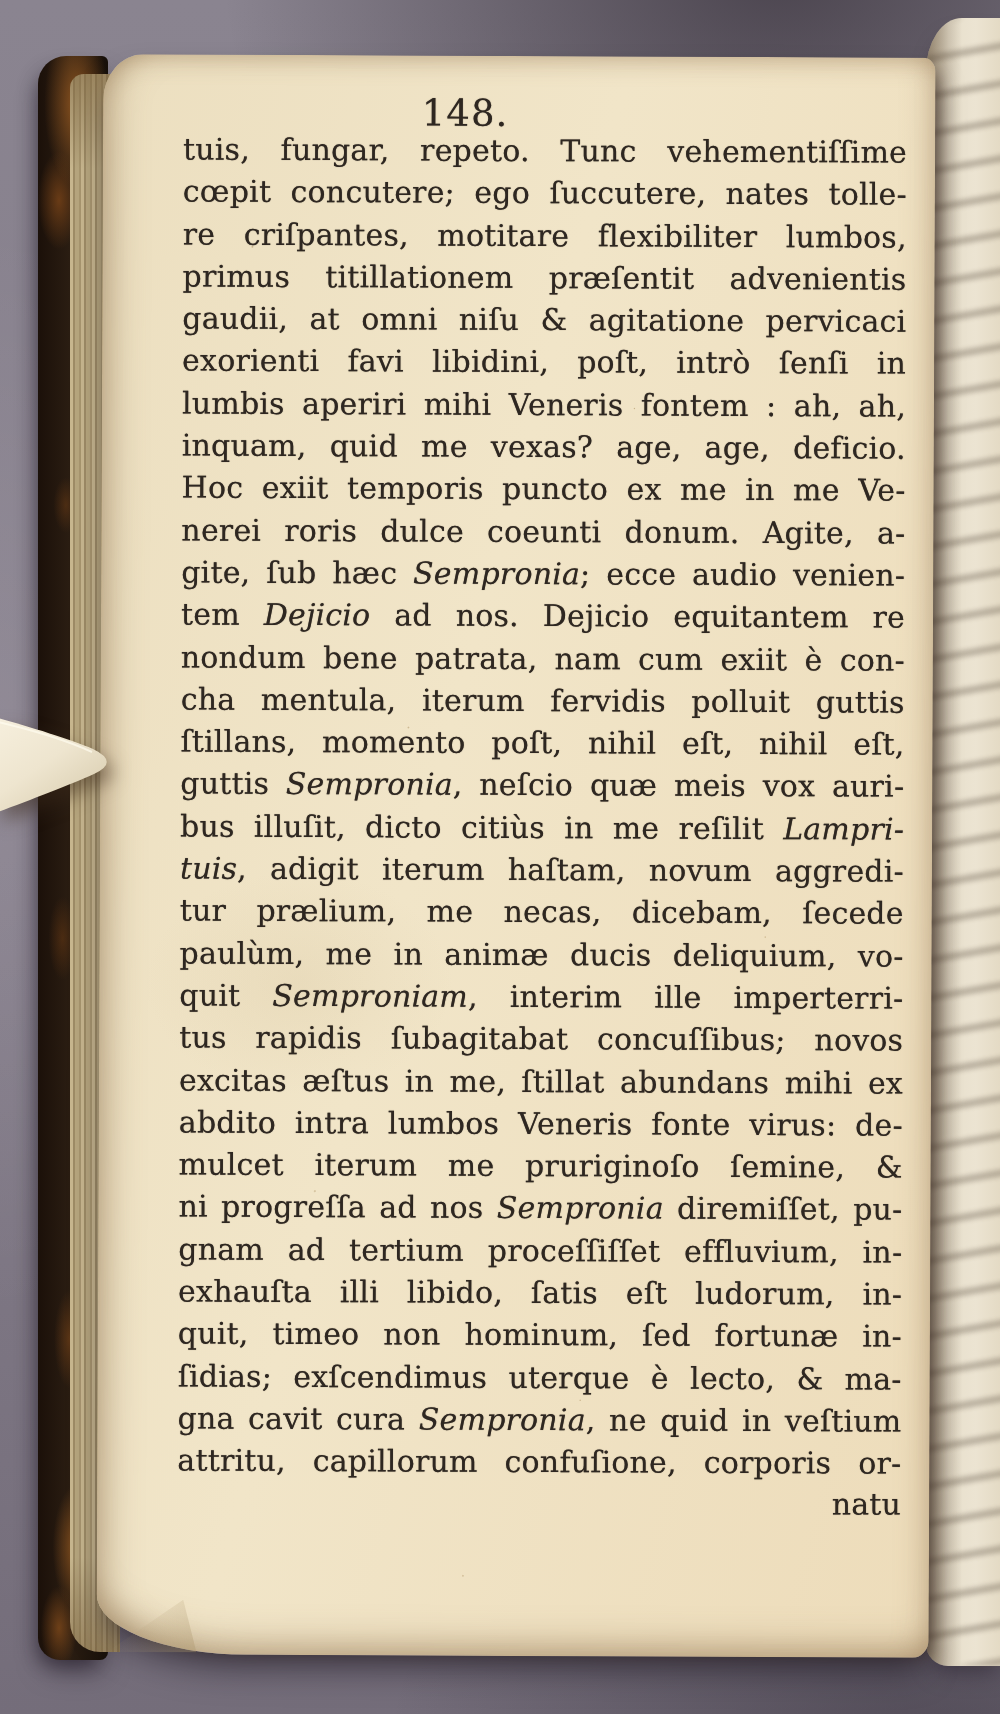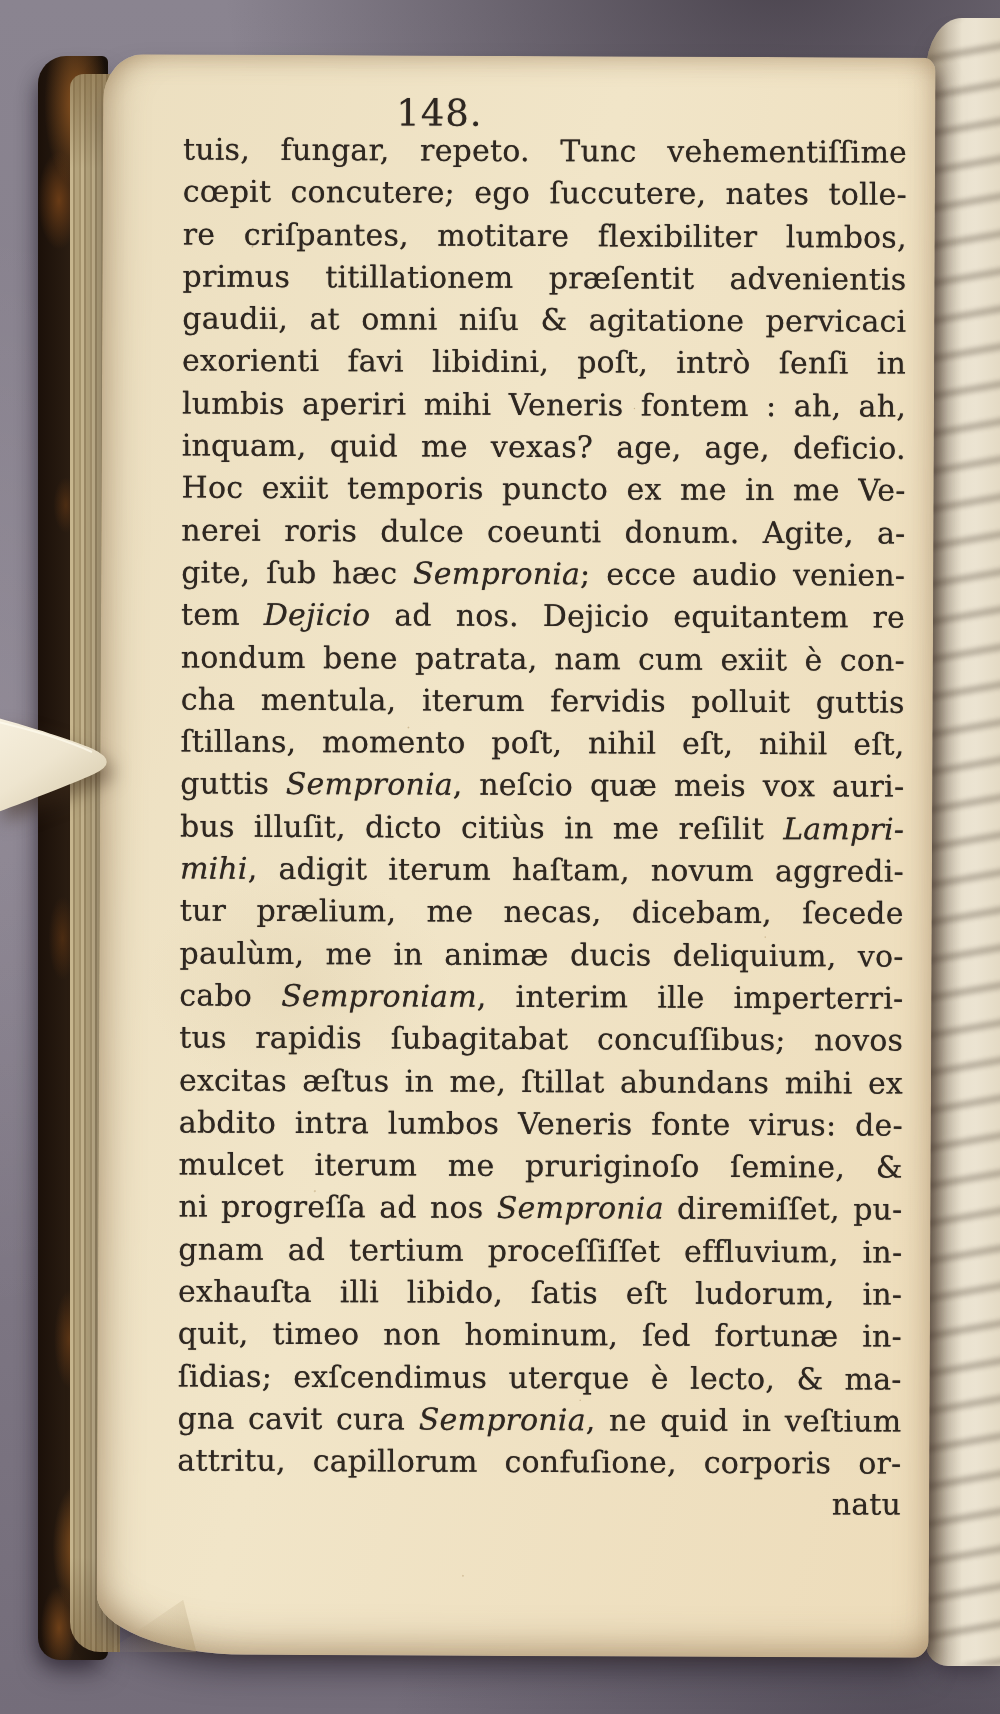--- a/index.html
+++ b/index.html
@@ -90,21 +90,21 @@
       radial-gradient(2.2px 2.2px at 26% 71%, rgba(146,112,60,.4), transparent 70%),
       radial-gradient(1.6px 1.6px at 58% 84%, rgba(146,112,60,.45), transparent 70%),
       radial-gradient(2px 2px at 44% 95%, rgba(146,112,60,.4), transparent 70%);
   }
   .corner-fold{
     position:absolute;left:10px;bottom:2px;width:90px;height:66px;
     clip-path:polygon(0 100%, 100% 100%, 85% 20%);
     background:linear-gradient(125deg, rgba(214,194,152,.0) 30%, rgba(172,150,108,.4) 100%);
   }
   .page-number{
-    position:absolute;left:293px;top:36px;width:120px;text-align:left;
+    position:absolute;left:285px;top:36px;width:120px;text-align:right;
     font-size:37px;letter-spacing:1px;
     text-shadow:0 0 1px rgba(40,32,24,.6);
   }
   .text-block{
     position:absolute;left:80px;top:74px;width:724px;
   }
   .line{
     font-size:30px;line-height:42.3px;letter-spacing:.2px;
     text-align:justify;text-align-last:justify;
     text-shadow:0 0 .8px rgba(40,32,24,.7);
@@ -151,24 +151,24 @@
         <div class="line"><span>inquam, quid me vexas? age, age, deficio.</span></div>
         <div class="line"><span>Hoc exiit temporis puncto ex me in me Ve-</span></div>
         <div class="line"><span>nerei roris dulce coeunti donum. Agite, a-</span></div>
         <div class="line"><span>gite, ſub hæc </span><i>Sempronia</i><span>; ecce audio venien-</span></div>
         <div class="line"><span>tem </span><i>Dejicio</i><span> ad nos. Dejicio equitantem re</span></div>
         <div class="line"><span>nondum bene patrata, nam cum exiit è con-</span></div>
         <div class="line"><span>cha mentula, iterum fervidis polluit guttis</span></div>
         <div class="line"><span>ſtillans, momento poſt, nihil eſt, nihil eſt,</span></div>
         <div class="line"><span>guttis </span><i>Sempronia</i><span>, neſcio quæ meis vox auri-</span></div>
         <div class="line"><span>bus illuſit, dicto citiùs in me reſilit </span><i>Lampri-</i></div>
-        <div class="line"><i>mihi</i><span>, adigit iterum haſtam, novum aggredi-</span></div>
+        <div class="line"><i>tuis</i><span>, adigit iterum haſtam, novum aggredi-</span></div>
         <div class="line"><span>tur prælium, me necas, dicebam, ſecede</span></div>
         <div class="line"><span>paulùm, me in animæ ducis deliquium, vo-</span></div>
-        <div class="line"><span>cabo </span><i>Semproniam</i><span>, interim ille imperterri-</span></div>
+        <div class="line"><span>quit </span><i>Semproniam</i><span>, interim ille imperterri-</span></div>
         <div class="line"><span>tus rapidis ſubagitabat concuſſibus; novos</span></div>
         <div class="line"><span>excitas æſtus in me, ſtillat abundans mihi ex</span></div>
         <div class="line"><span>abdito intra lumbos Veneris fonte virus: de-</span></div>
         <div class="line"><span>mulcet iterum me pruriginoſo ſemine, &amp;</span></div>
         <div class="line"><span>ni progreſſa ad nos </span><i>Sempronia</i><span> diremiſſet, pu-</span></div>
         <div class="line"><span>gnam ad tertium proceſſiſſet effluvium, in-</span></div>
         <div class="line"><span>exhauſta illi libido, ſatis eſt ludorum, in-</span></div>
         <div class="line"><span>quit, timeo non hominum, ſed fortunæ in-</span></div>
         <div class="line"><span>ſidias; exſcendimus uterque è lecto, &amp; ma-</span></div>
         <div class="line"><span>gna cavit cura </span><i>Sempronia</i><span>, ne quid in veſtium</span></div>

